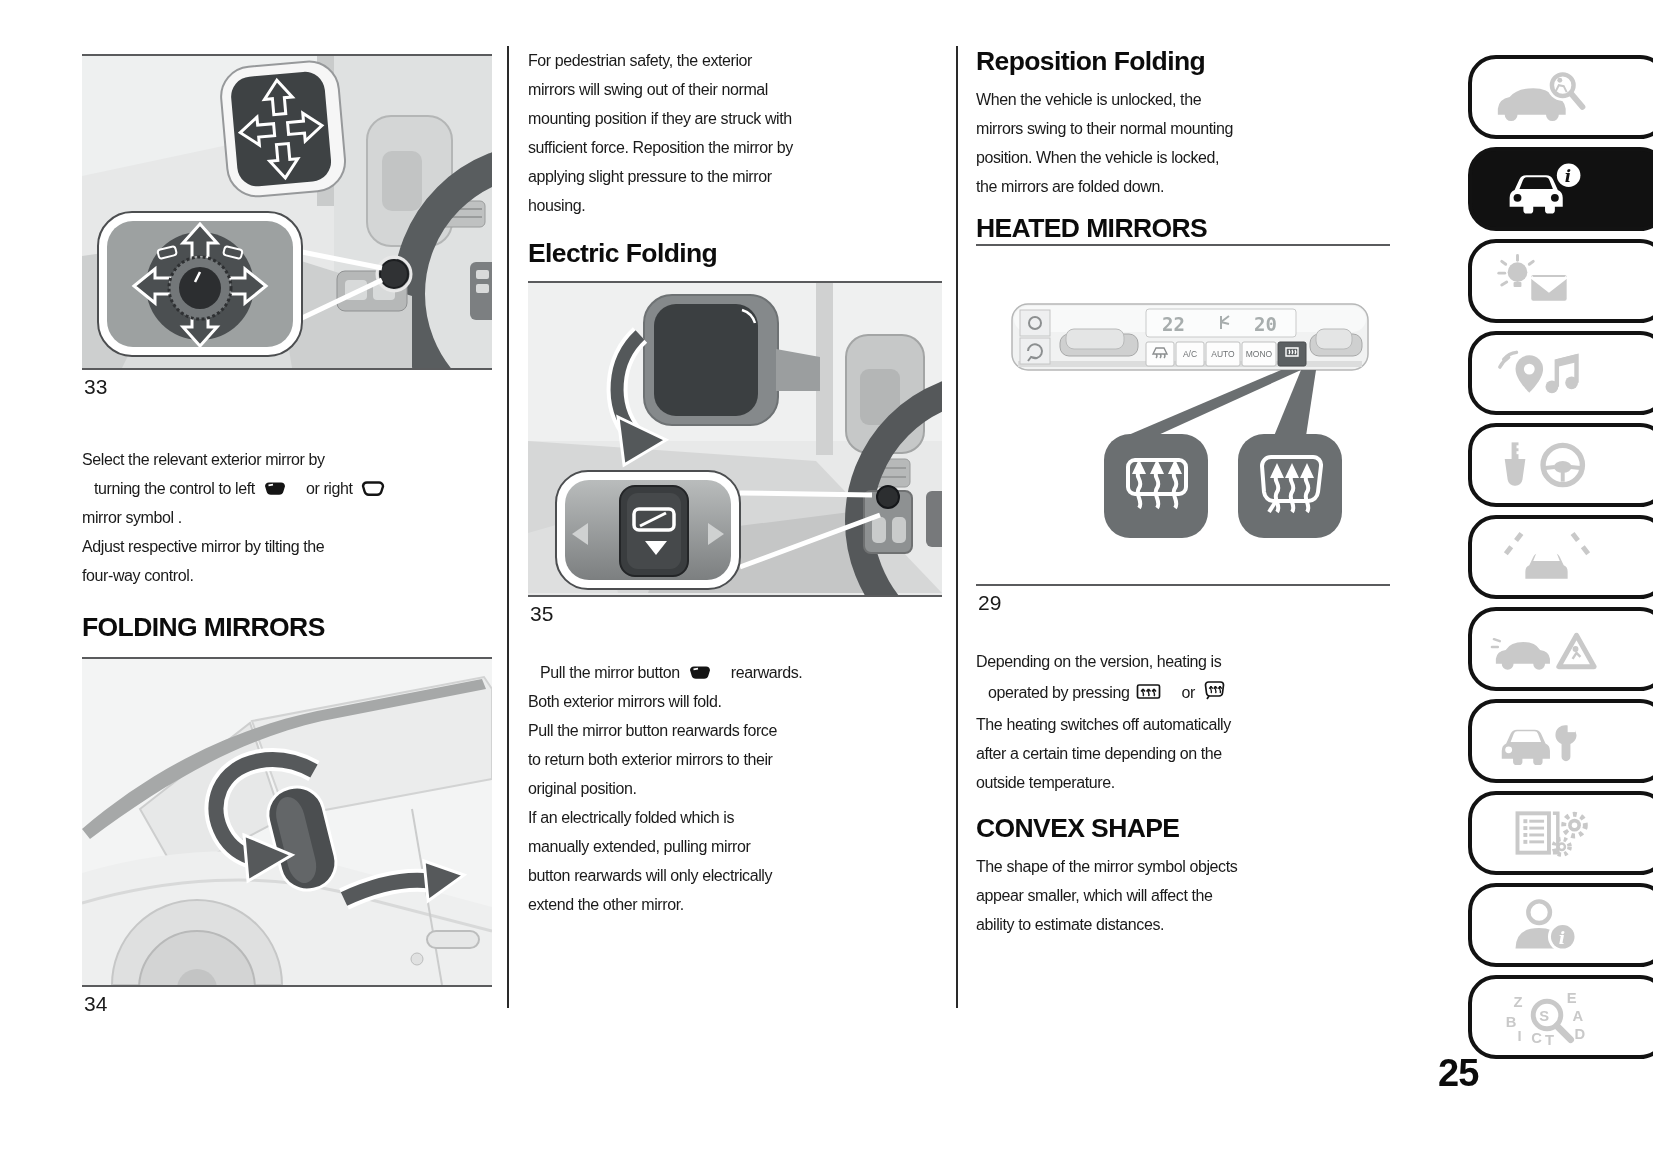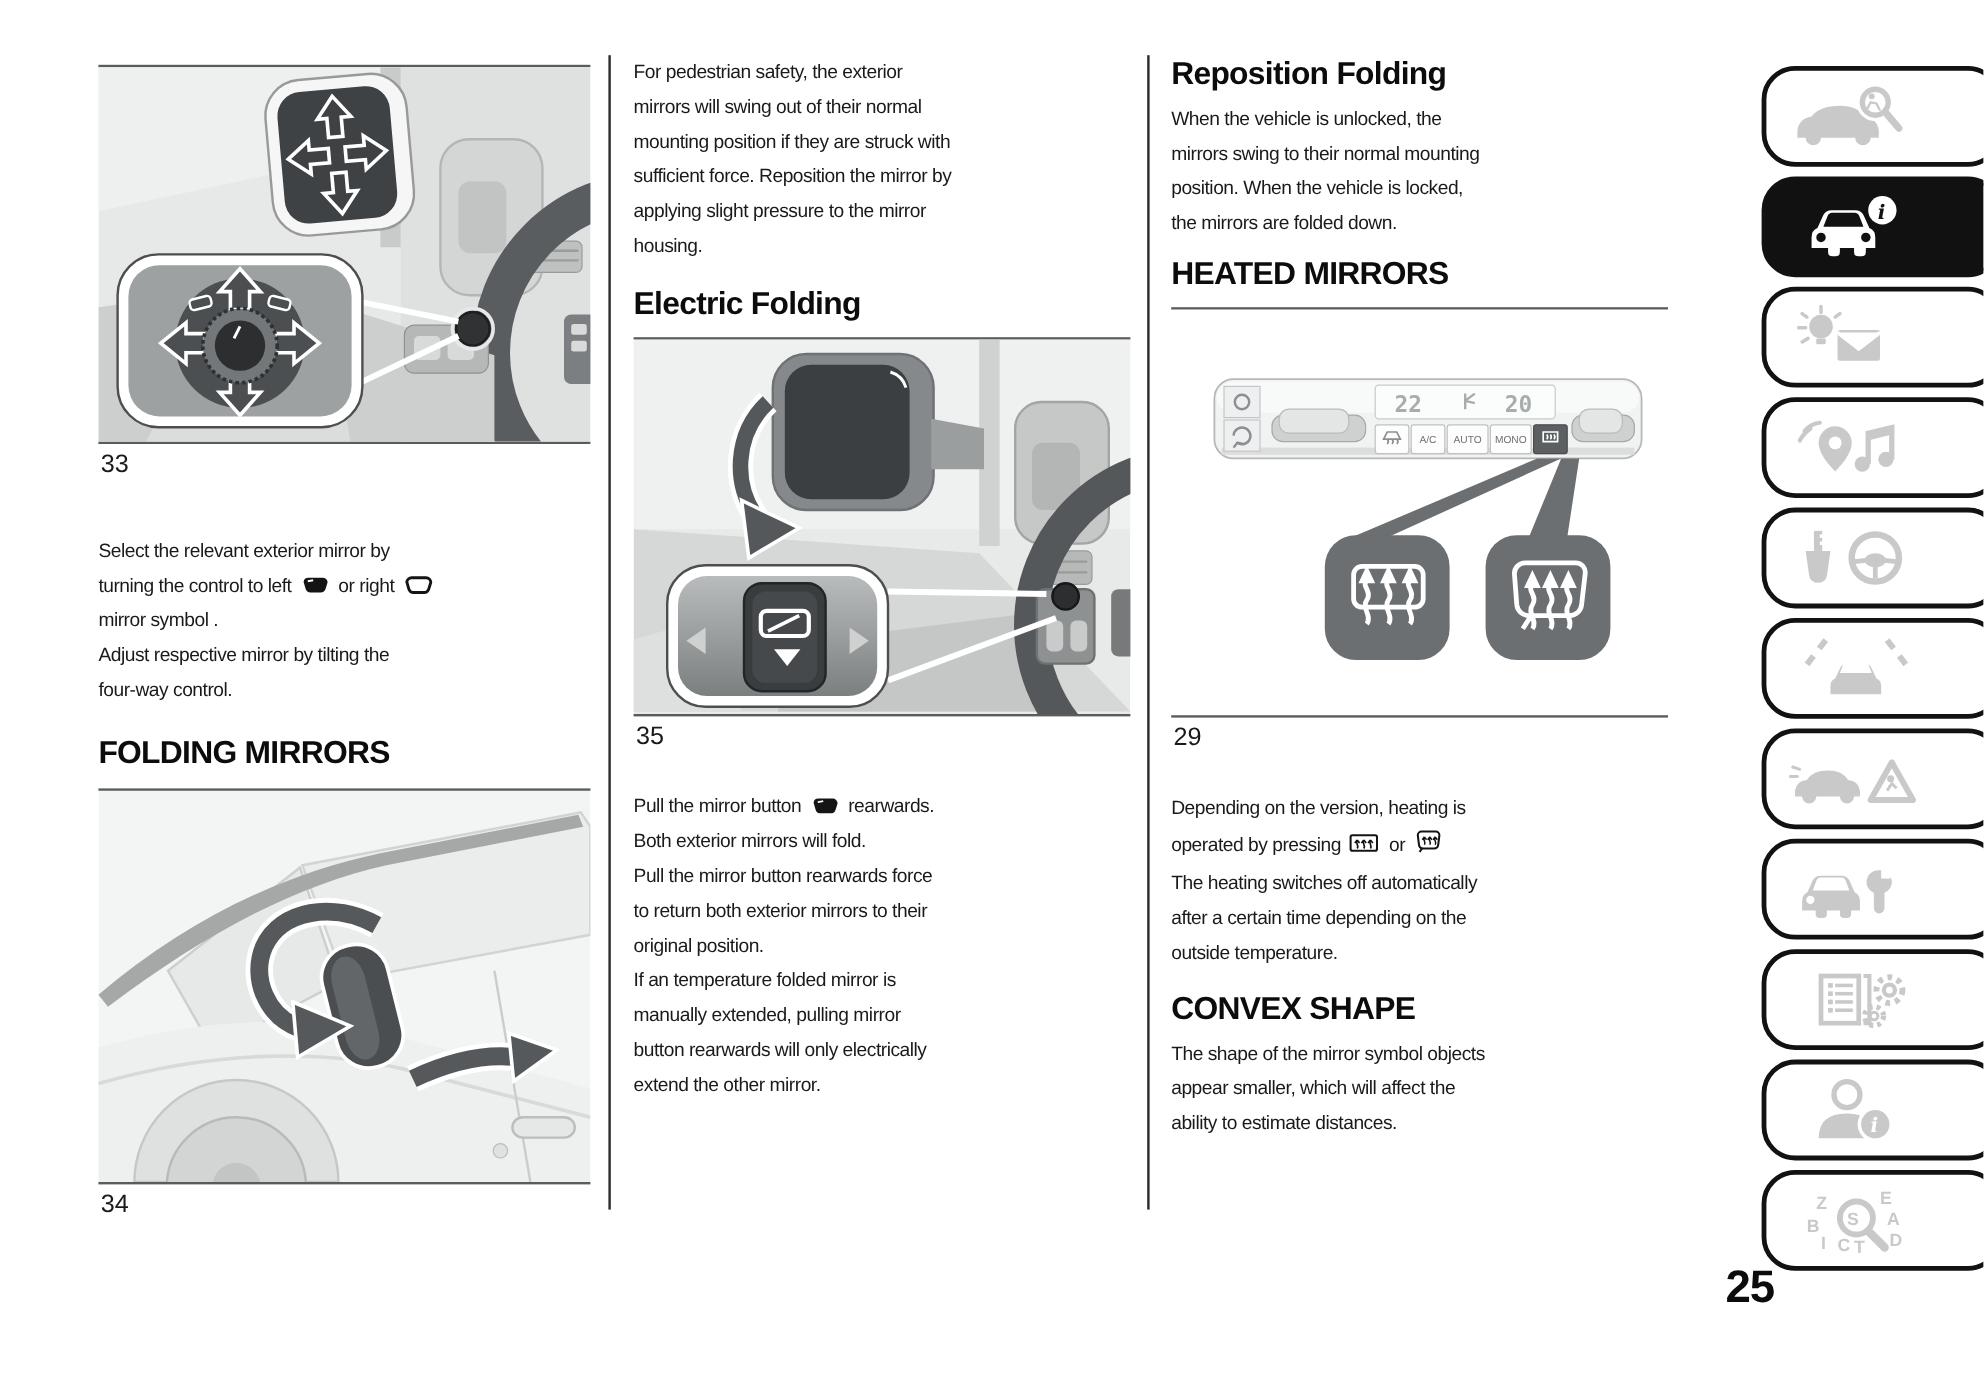--- a/index.html
+++ b/index.html
@@ -22,21 +22,21 @@
             border:4px solid #121212;border-radius:28px;background:#fff;color:#c9c9c9;
             --bg:#ffffff;display:flex;align-items:center;padding-left:16px;}
   .side-btn.active{background:#111;color:#fff;--bg:#111111;}
   .side-btn svg{width:118px;height:58px;}
   .cut{fill:var(--bg);}
   .halo{fill:var(--bg);}
   .page-number{position:absolute;left:1438px;top:1052px;font-size:38px;font-weight:bold;
                letter-spacing:-1px;color:#0c0c0c;}
   
   .mt-para1{margin-top:46px;}
-  .seg-text{white-space:nowrap;}
+  .seg-text{white-space:nowrap;margin-left:12px;}
 </style>
 </head>
 <body>
 
 <div class="page">
 
   <div class="col col1">
     <div class="figure" style="margin-top:14px">
       <svg viewBox="0 0 410 312">
         <rect width="410" height="312" fill="#e7e8e8"></rect>
@@ -217,40 +217,40 @@
         <svg class="icon-inline" width="25" height="15" viewBox="0 0 25 15">
             <path d="M3,5 A4,4 0 0 1 7,1.5 h12 a4,4 0 0 1 4,3.8 l-1.6,5.2 a4.5,4.5 0 0 1 -4.4,3.3 h-8 a4.5,4.5 0 0 1 -4.4,-3.3 z" fill="#141414"></path>
             <line x1="6.5" y1="4.4" x2="11" y2="3.6" stroke="#fff" stroke-width="1.6"></line>
           </svg>
         <span class="seg-text">rearwards.</span>
       </span>
       <span class="ln">Both exterior mirrors will fold.</span>
       <span class="ln">Pull the mirror button rearwards force</span>
       <span class="ln">to return both exterior mirrors to their</span>
       <span class="ln">original position.</span>
-      <span class="ln">If an temperature folded mirror is</span>
+      <span class="ln">If an electrically folded which is</span>
       <span class="ln">manually extended, pulling mirror</span>
       <span class="ln">button rearwards will only electrically</span>
       <span class="ln">extend the other mirror.</span>
     </p>
   </div>
 
   <div class="col col3">
     <h2 style="margin-top:6px">Reposition Folding</h2>
 
     <p class="body" style="margin-top:8px">
       <span class="ln">When the vehicle is unlocked, the</span>
       <span class="ln">mirrors swing to their normal mounting</span>
       <span class="ln">position. When the vehicle is locked,</span>
       <span class="ln">the mirrors are folded down.</span>
     </p>
 
     <h2 style="margin-top:12px">HEATED MIRRORS</h2>
 
-    <div class="figure" style="margin-top:12px">
+    <div class="figure" style="">
       <svg viewBox="0 0 414 338">
         <rect width="414" height="338" fill="#ffffff"></rect>
         <g>
           <rect x="36" y="58" rx="16" width="356" height="66" fill="#f1f2f2" stroke="#b6b7b7" stroke-width="1.5"></rect>
           <rect x="38" y="60" rx="14" width="352" height="26" fill="#f8f9f9"></rect>
           <rect x="42" y="115" width="344" height="6" fill="#dcdddd"></rect>
           <rect x="44" y="64" width="30" height="26" fill="#eeeff0" stroke="#c5c6c6"></rect>
           <rect x="44" y="92" width="30" height="26" fill="#eeeff0" stroke="#c5c6c6"></rect>
           <circle cx="59" cy="77" r="6" fill="none" stroke="#8c8f90" stroke-width="2"></circle>
           <path d="M52,105 a7,7 0 1 1 3,6 l-3,4 m3,-4 l5,1" fill="none" stroke="#8c8f90" stroke-width="2"></path>

